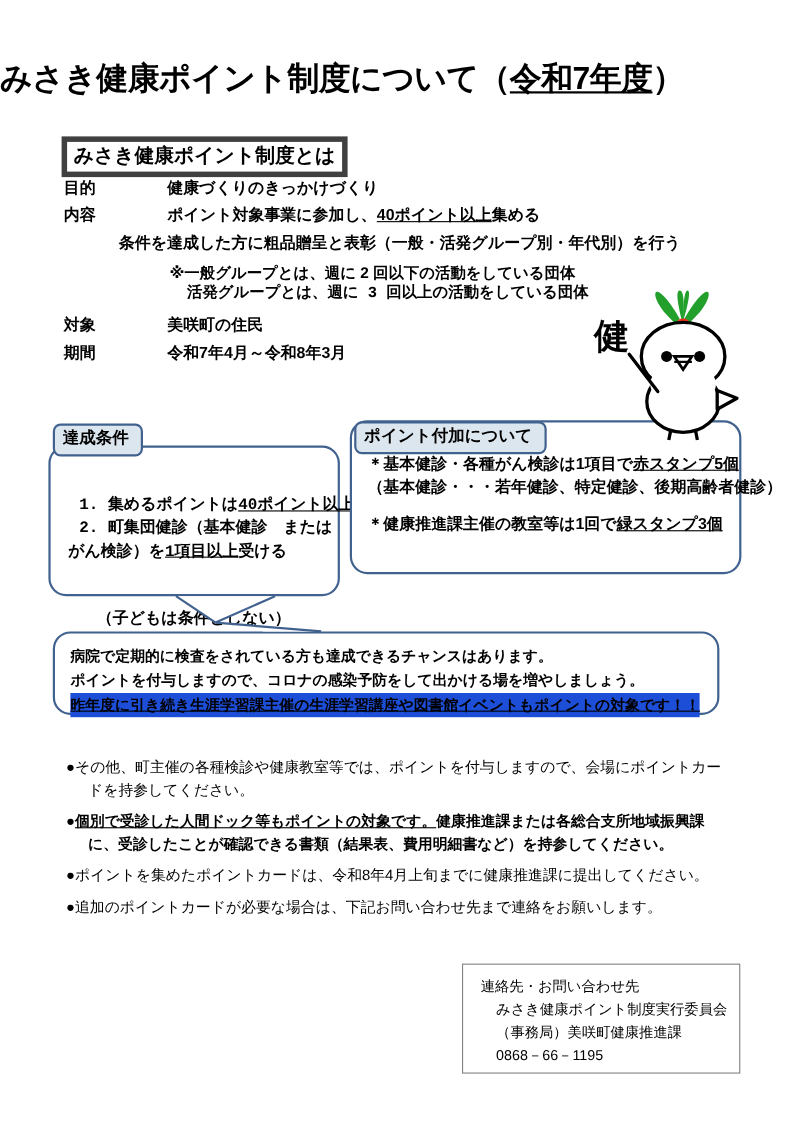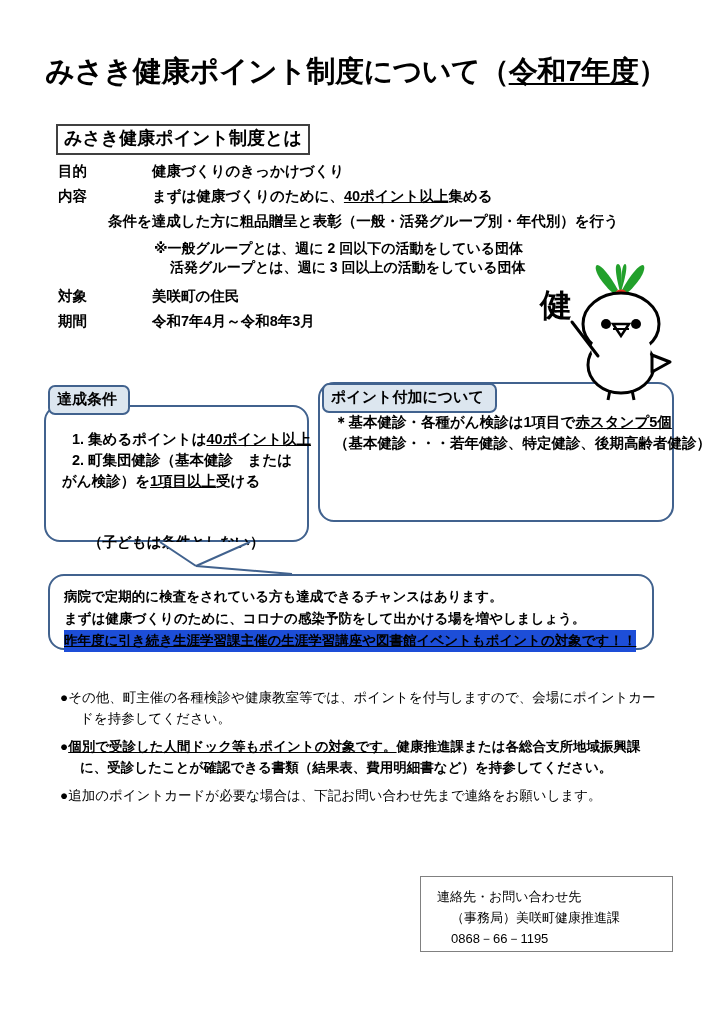--- a/index.html
+++ b/index.html
@@ -12,33 +12,33 @@
     position: relative;
     font-family: "Liberation Sans", "DejaVu Sans", sans-serif;
     color: #000000;
     overflow: hidden;
   }
 
   
   #doc-title {
     position: absolute;
     left: 0; top: 52px; width: 712px;
-    text-align: center;
+    text-align: left;
     font-size: 29px;
     font-weight: bold;
     letter-spacing: -0.5px;
     white-space: nowrap;
   }
   #doc-title .u { text-decoration: underline; text-underline-offset: 2px; }
 
   
   #section-heading {
     position: absolute;
     left: 56px; top: 124px;
-    border: 2px solid #404040;
+    border: 5px solid #404040;
     padding: 3px 6px 4px 6px;
     font-size: 18px;
     font-weight: bold;
     line-height: 1.1;
     white-space: nowrap;
   }
 
   
   #intro { position: absolute; left: 58px; top: 164px; width: 600px; }
   .intro-row {
@@ -59,21 +59,21 @@
     margin: 0 0 9px 50px;
     white-space: nowrap;
   }
   .intro-note {
     font-size: 14px;
     font-weight: bold;
     line-height: 1.35;
     margin: 0 0 6px 96px;
     white-space: nowrap;
   }
-  .intro-note .ind { display: block; padding-left: 16px; }
+  .intro-note .ind { display: block; padding-left: 16px; font-family: Liberation Mono, monospace; }
   .u { text-decoration: underline; text-underline-offset: 1px; }
 
   
   .callout {
     position: absolute;
     border: 2px solid #41628e;
     border-radius: 16px;
     background: #ffffff;
   }
   .callout-tab {
@@ -90,21 +90,21 @@
   }
   .callout-body {
     font-size: 14.5px;
     font-weight: bold;
     line-height: 1.45;
     white-space: nowrap;
   }
 
   #box-achieve { left: 44px; top: 405px; width: 265px; height: 137px; }
   #tab-achieve { left: 48px; top: 385px; }
-  #box-achieve .callout-body { position: absolute; left: 16px; top: 22px; }
+  #box-achieve .callout-body { position: absolute; left: 16px; top: 43px; font-family: Liberation Mono, monospace; }
   #box-achieve .ln { display: block; }
   #box-achieve .ln.i1 { padding-left: 10px; }
   #box-achieve .ln.i2 { padding-left: 0px; }
   #box-achieve .ln.i3 { padding-left: 26px; margin-top: 40px; }
 
   #box-points { left: 318px; top: 382px; width: 356px; height: 140px; }
   #tab-points { left: 322px; top: 383px; }
   #box-points .callout-body { position: absolute; left: 14px; top: 28px; }
   #box-points .ln { display: block; }
   #box-points .gap { display: block; height: 13px; }
@@ -131,21 +131,21 @@
     margin-bottom: 8px;
     white-space: nowrap;
   }
   .bullet .mark { }
   .bullet .cont { display: block; padding-left: 20px; }
   .bullet.strong { font-weight: bold; }
 
   
   #contact-box {
     position: absolute;
-    left: 420px; top: 876px; width: 253px; height: 76px;
+    left: 420px; top: 876px; width: 253px; height: 100px;
     border: 1px solid #808080;
     padding: 9px 0 0 16px;
   }
   #contact-box .ln {
     display: block;
     font-size: 13px;
     line-height: 1.62;
     white-space: nowrap;
   }
   #contact-box .ln.ind { padding-left: 14px; }
@@ -159,21 +159,21 @@
 
 <div id="intro">
 
   <div class="intro-row">
     <span class="intro-label">目的</span>
     <span class="intro-val">健康づくりのきっかけづくり</span>
   </div>
 
   <div class="intro-row">
     <span class="intro-label">内容</span>
-    <span class="intro-val"><span>まずは健康づくりのために、</span><span class="u">40ポイント以上</span><span>集める</span></span>
+    <span class="intro-val"><span>ポイント対象事業に参加し、</span><span class="u">40ポイント以上</span><span>集める</span></span>
   </div>
 
   <div class="intro-sub">条件を達成した方に粗品贈呈と表彰（一般・活発グループ別・年代別）を行う</div>
 
   <div class="intro-note">
     <span class="ln">※一般グループとは、週に 2 回以下の活動をしている団体</span>
     <span class="ind">活発グループとは、週に 3 回以上の活動をしている団体</span>
   </div>
 
   <div class="intro-row" style="margin-top:12px;">
@@ -206,28 +206,29 @@
     <span class="ln i3">（子どもは条件としない）</span>
   </div>
 </div>
 <div class="callout-tab" id="tab-achieve">達成条件</div>
 
 <div class="callout" id="box-points">
   <div class="callout-body">
     <span class="ln"><span>＊基本健診・各種がん検診は1項目で</span><span class="u">赤スタンプ5個</span></span>
     <span class="ln">（基本健診・・・若年健診、特定健診、後期高齢者健診）</span>
     <span class="gap"></span>
+    <span class="ln"><span>＊健康推進課主催の教室等は1回で</span><span class="u">緑スタンプ3個</span></span>
   </div>
 </div>
 <div class="callout-tab" id="tab-points">ポイント付加について</div>
 
 <div class="callout" id="box-message">
   <div class="callout-body">
     <span class="ln">病院で定期的に検査をされている方も達成できるチャンスはあります。</span>
-    <span class="ln">まずは健康づくりのために、コロナの感染予防をして出かける場を増やしましょう。</span>
+    <span class="ln">ポイントを付与しますので、コロナの感染予防をして出かける場を増やしましょう。</span>
     <span class="ln hl">昨年度に引き続き生涯学習課主催の生涯学習講座や図書館イベントもポイントの対象です！！</span>
   </div>
 </div>
 
 <svg id="mascot" viewBox="0 0 175 152">
 
   <path d="M 88 38 C 78 20 68 10 66 14 C 64 19 72 32 84 42 Z" fill="#22a02b"></path>
   <path d="M 92 38 C 102 20 112 10 114 14 C 116 19 108 32 96 42 Z" fill="#22a02b"></path>
   <path d="M 90 40 C 86 24 84 12 88 12 C 92 12 92 26 91 41 Z" fill="#22a02b"></path>
   <path d="M 91 40 C 96 24 98 12 95 12 C 92 12 91 26 91 41 Z" fill="#22a02b"></path>
@@ -260,24 +261,28 @@
   <div class="bullet">
     <span class="mark">●</span><span>その他、町主催の各種検診や健康教室等では、ポイントを付与しますので、会場にポイントカー</span>
     <span class="cont">ドを持参してください。</span>
   </div>
 
   <div class="bullet strong">
     <span class="mark">●</span><span class="u">個別で受診した人間ドック等もポイントの対象です。</span><span>健康推進課または各総合支所地域振興課</span>
     <span class="cont">に、受診したことが確認できる書類（結果表、費用明細書など）を持参してください。</span>
   </div>
 
+  <div class="bullet">
+    <span class="mark">●</span><span>ポイントを集めたポイントカードは、令和8年4月上旬までに健康推進課に提出してください。</span>
+  </div>
 
   <div class="bullet">
     <span class="mark">●</span><span>追加のポイントカードが必要な場合は、下記お問い合わせ先まで連絡をお願いします。</span>
   </div>
 
 </div>
 
 <div id="contact-box">
   <span class="ln">連絡先・お問い合わせ先</span>
+  <span class="ln ind">みさき健康ポイント制度実行委員会</span>
   <span class="ln ind">（事務局）美咲町健康推進課</span>
   <span class="ln ind">0868－66－1195</span>
 </div>
 
 </body></html>

